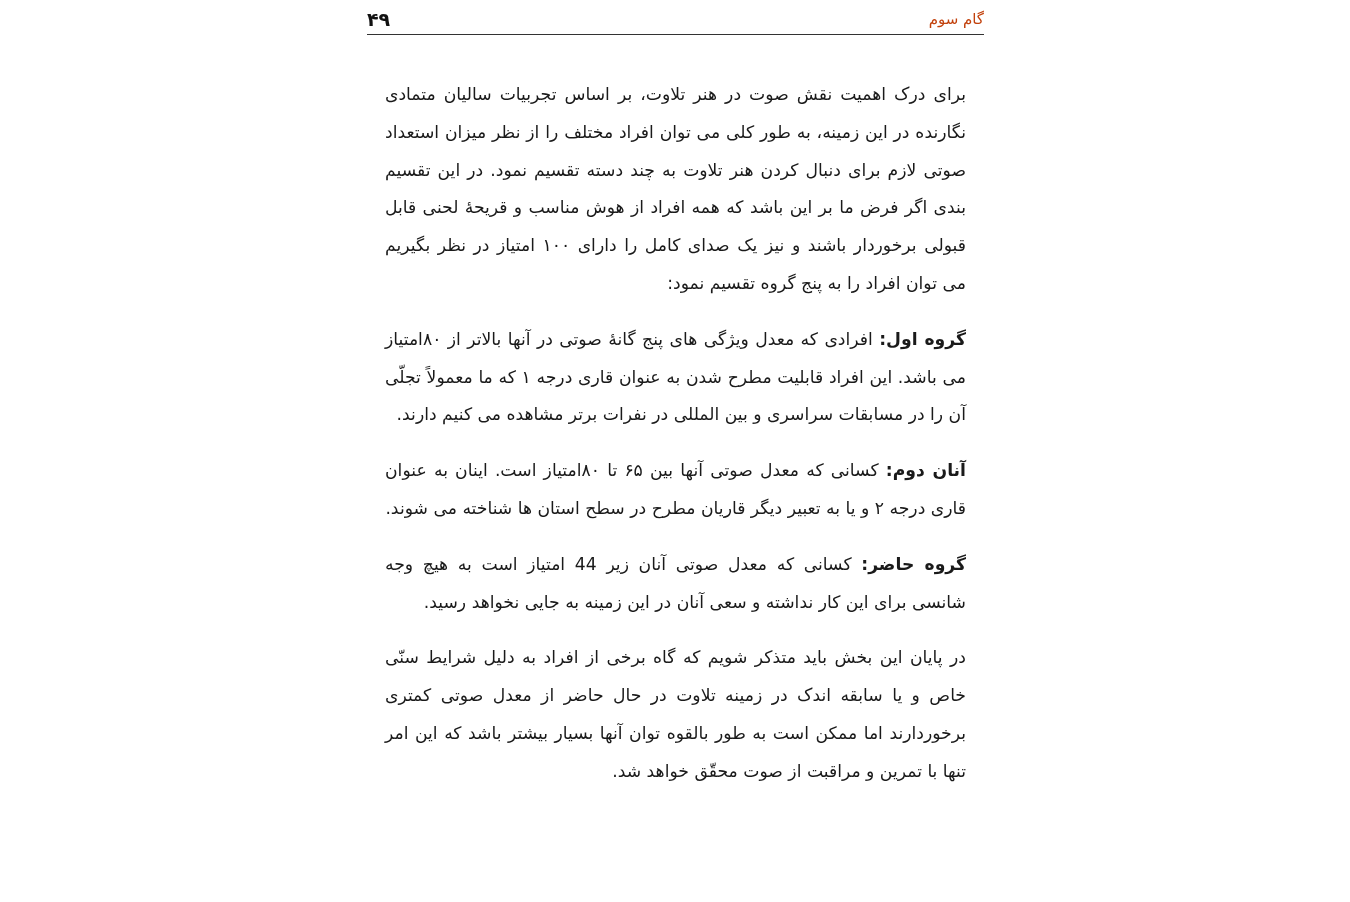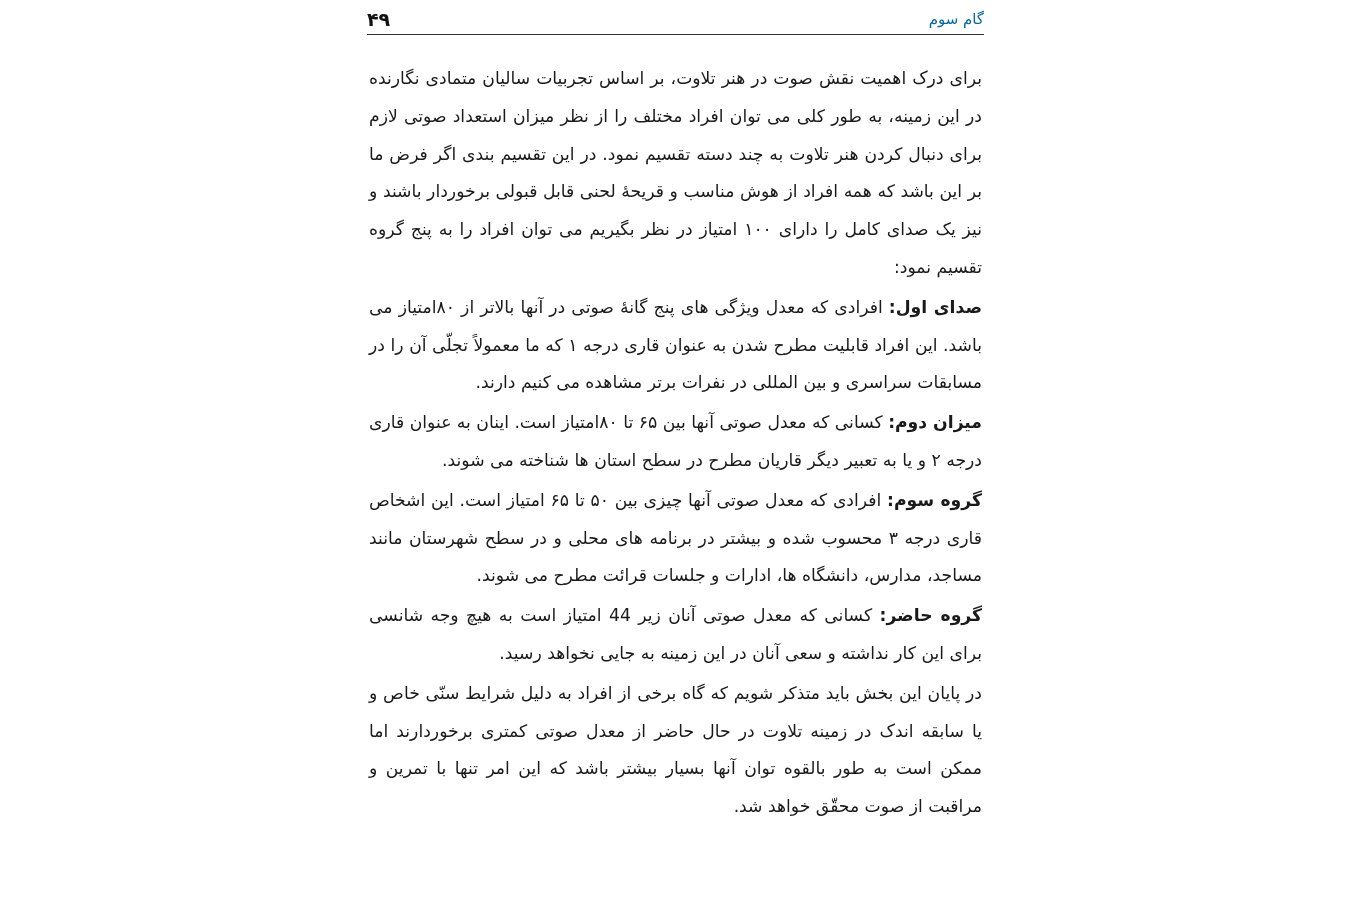--- a/index.html
+++ b/index.html
@@ -26,21 +26,21 @@
       left: 0;
       right: 0;
       height: 26px;
       display: flex;
       justify-content: space-between;
       align-items: center;
     }
     .chapter-title {
       font-size: 15px;
       font-weight: normal;
-      color: #0369a1;
+      color: #c2410c;
       text-align: center;
     }
     .page-number {
       font-size: 19px;
       font-weight: bold;
       color: #111;
     }
     .head-rule {
       position: absolute;
       top: 34px;
@@ -53,43 +53,42 @@
       position: absolute;
       top: 58px;
       left: 0;
       right: 0;
       font-size: 17.2px;
       line-height: 37.8px;
       text-align: justify;
       text-align-last: right;
     }
     .para {
-      margin: 2px;
+      margin: 18px;
     }
     .group-label {
       font-weight: bold;
     }
   </style>
 </head>
 <body>
 
 <div class="page">
   <div class="running-head">
     <span class="chapter-title">گام سوم</span>
     <span class="page-number">۴۹</span>
   </div>
   <div class="head-rule"></div>
 
   <div class="body">
     <p class="para">برای درک اهمیت نقش صوت در هنر تلاوت، بر اساس تجربیات سالیان متمادی نگارنده در این زمینه، به طور کلی می توان افراد مختلف را از نظر میزان استعداد صوتی لازم برای دنبال کردن هنر تلاوت به چند دسته تقسیم نمود. در این تقسیم بندی اگر فرض ما بر این باشد که همه افراد از هوش مناسب و قریحهٔ لحنی قابل قبولی برخوردار باشند و نیز یک صدای کامل را دارای ۱۰۰ امتیاز در نظر بگیریم می توان افراد را به پنج گروه تقسیم نمود:</p>
 
-    <p class="para"><span class="group-label">صدای اول:</span><span> افرادی که معدل ویژگی های پنج گانهٔ صوتی در آنها بالاتر از ۸۰امتیاز می باشد. این افراد قابلیت مطرح شدن به عنوان قاری درجه ۱ که ما معمولاً تجلّی آن را در مسابقات سراسری و بین المللی در نفرات برتر مشاهده می کنیم دارند.</span></p>
+    <p class="para"><span class="group-label">گروه اول:</span><span> افرادی که معدل ویژگی های پنج گانهٔ صوتی در آنها بالاتر از ۸۰امتیاز می باشد. این افراد قابلیت مطرح شدن به عنوان قاری درجه ۱ که ما معمولاً تجلّی آن را در مسابقات سراسری و بین المللی در نفرات برتر مشاهده می کنیم دارند.</span></p>
 
-    <p class="para"><span class="group-label">میزان دوم:</span><span> کسانی که معدل صوتی آنها بین ۶۵ تا ۸۰امتیاز است. اینان به عنوان قاری درجه ۲ و یا به تعبیر دیگر قاریان مطرح در سطح استان ها شناخته می شوند.</span></p>
+    <p class="para"><span class="group-label">آنان دوم:</span><span> کسانی که معدل صوتی آنها بین ۶۵ تا ۸۰امتیاز است. اینان به عنوان قاری درجه ۲ و یا به تعبیر دیگر قاریان مطرح در سطح استان ها شناخته می شوند.</span></p>
 
-    <p class="para"><span class="group-label">گروه سوم:</span><span> افرادی که معدل صوتی آنها چیزی بین ۵۰ تا ۶۵ امتیاز است. این اشخاص قاری درجه ۳ محسوب شده و بیشتر در برنامه های محلی و در سطح شهرستان مانند مساجد، مدارس، دانشگاه ها، ادارات و جلسات قرائت مطرح می شوند.</span></p>
 
 
     <p class="para"><span class="group-label">گروه حاضر:</span><span> کسانی که معدل صوتی آنان زیر 44 امتیاز است به هیچ وجه شانسی برای این کار نداشته و سعی آنان در این زمینه به جایی نخواهد رسید.</span></p>
 
     <p class="para">در پایان این بخش باید متذکر شویم که گاه برخی از افراد به دلیل شرایط سنّی خاص و یا سابقه اندک در زمینه تلاوت در حال حاضر از معدل صوتی کمتری برخوردارند اما ممکن است به طور بالقوه توان آنها بسیار بیشتر باشد که این امر تنها با تمرین و مراقبت از صوت محقّق خواهد شد.</p>
   </div>
 </div>
 
 </body></html>

